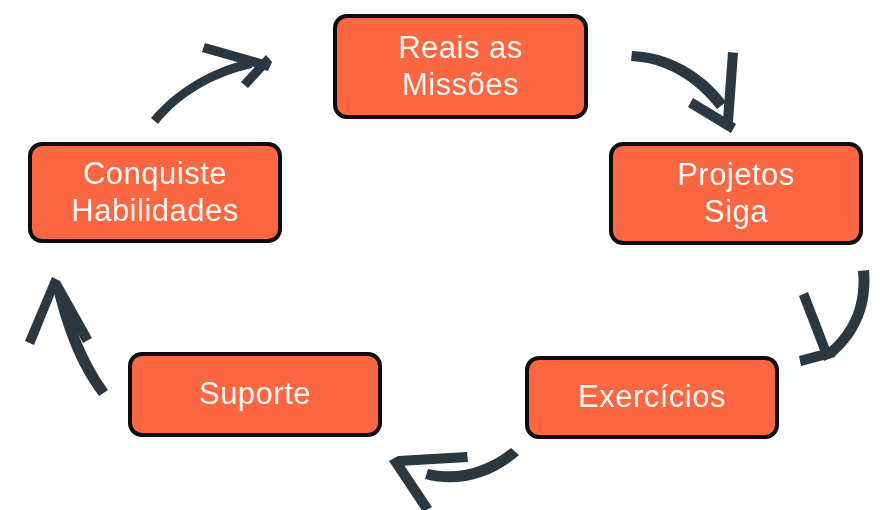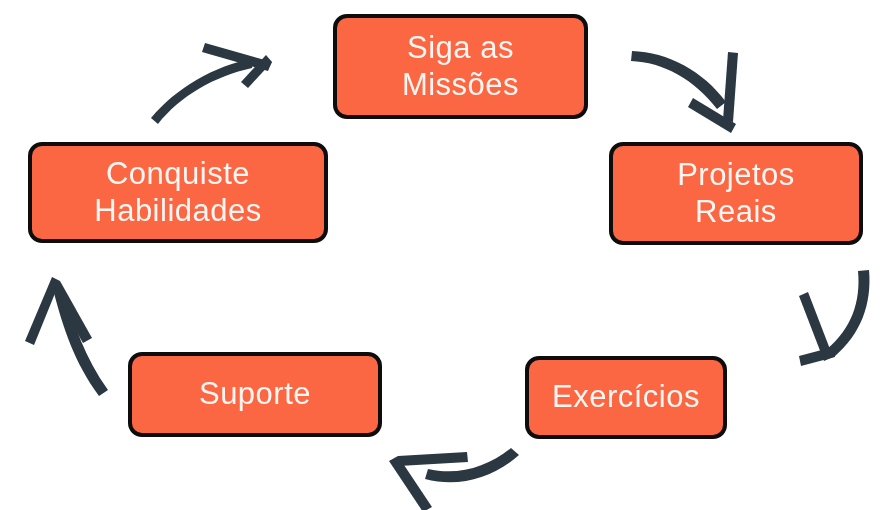--- a/index.html
+++ b/index.html
@@ -36,23 +36,23 @@
   }
   .node-label {
     display: block;
     white-space: pre-line;
     padding: 0 6px;
   }
 
   
   #node-missoes   { left: 333px; top: 14px;  width: 255px; height: 105px; font-size: 31px; }
   #node-projetos  { left: 609px; top: 142px; width: 254px; height: 103px; font-size: 31px; }
-  #node-exercicios{ left: 525px; top: 356px; width: 202px; height: 83px;  font-size: 31px; }
+  #node-exercicios{ left: 525px; top: 356px; width: 254px; height: 83px;  font-size: 31px; }
   #node-suporte   { left: 128px; top: 352px; width: 254px; height: 85px;  font-size: 31px; }
-  #node-conquiste { left: 28px;  top: 142px; width: 300px; height: 101px; font-size: 31px; }
+  #node-conquiste { left: 28px;  top: 142px; width: 254px; height: 101px; font-size: 31px; }
 
   .arrow-layer {
     position: absolute;
     left: 0;
     top: 0;
     width: 890px;
     height: 510px;
     pointer-events: none;
   }
   .arrow-stroke {
@@ -91,27 +91,27 @@
     </g>
 
     <g>
       <path class="arrow-stroke" d="M64,291 C74,325 85,358 108,390 L99,396 C74,362 63,327 54,293 Z"></path>
       <path class="arrow-stroke" d="M60,281 L34,345 L25,341 L52,277 Z"></path>
       <path class="arrow-stroke" d="M60,281 L92,338 L83,343 L51,287 Z"></path>
     </g>
   </svg>
 
   <div class="node" id="node-missoes">
-    <span class="node-label">Siga as
+    <span class="node-label">Reais as
 Missões</span>
   </div>
 
   <div class="node" id="node-projetos">
     <span class="node-label">Projetos
-Reais</span>
+Siga</span>
   </div>
 
   <div class="node" id="node-exercicios">
     <span class="node-label">Exercícios</span>
   </div>
 
   <div class="node" id="node-suporte">
     <span class="node-label">Suporte</span>
   </div>
 

